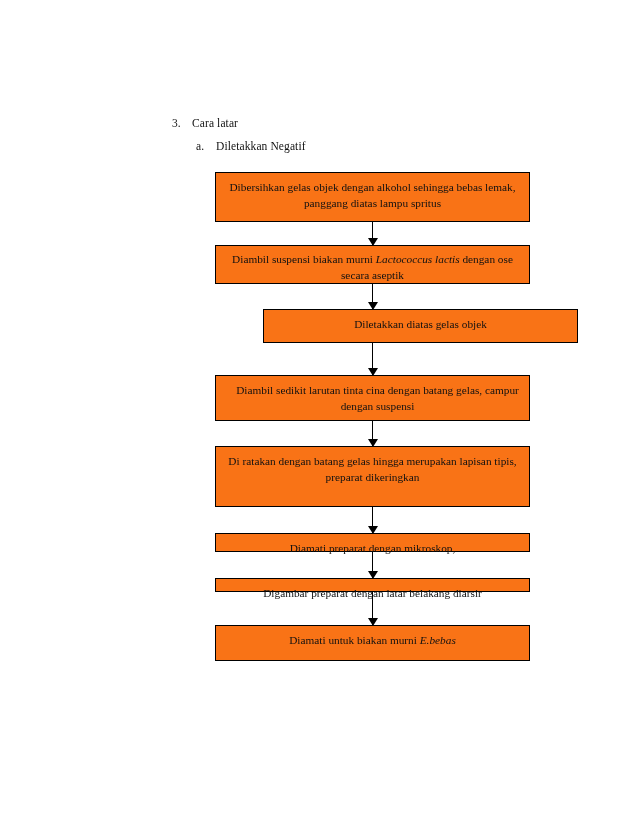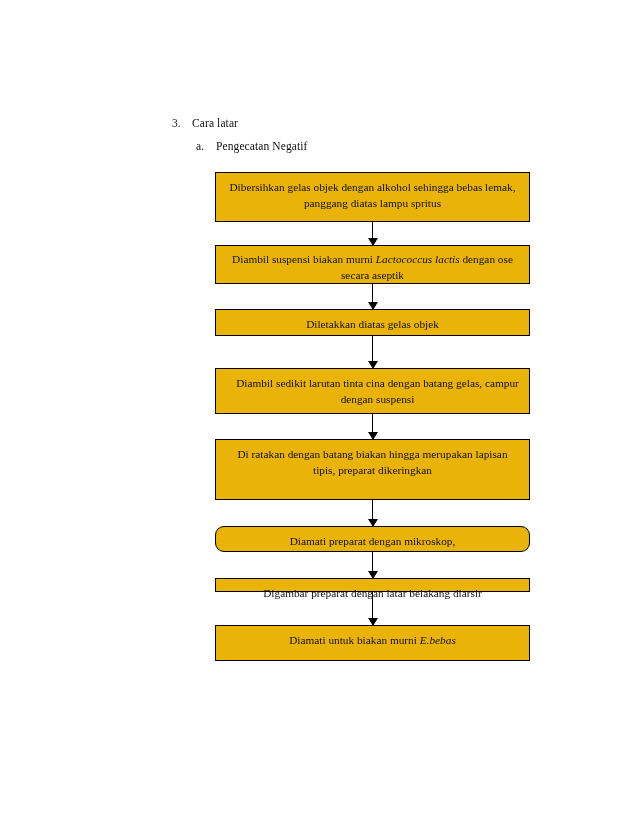--- a/index.html
+++ b/index.html
@@ -48,43 +48,43 @@
   .flow {
     position: absolute;
     left: 215px;
     top: 172px;
     width: 315px;
   }
 
   .node {
     box-sizing: border-box;
     border: 1.2px solid #000000;
-    background: #eab308;
+    background: #f97316;
     width: 315px;
     display: flex;
     align-items: flex-start;
     justify-content: center;
     padding: 6px 10px 0 10px;
     text-align: center;
     font-size: 11.3px;
     line-height: 16px;
   }
   .node-text {
     display: block;
     width: 100%;
   }
   .node-text i { font-style: italic; }
 
   
   .h50 { height: 50px; }
   .h52 { height: 39px; align-items: flex-end; }
-  .h27 { height: 27px; }
+  .h27 { height: 34px; margin-left: 48px; }
   .h46 { height: 46px; padding-left: 20px; }
   .h61 { height: 61px; }
-  .h26 { height: 26px; border-radius: 9px; }
+  .h26 { height: 19px; }
   .h30 { height: 14px; }
   .h36 { height: 36px; }
 
   
   .connector {
     position: relative;
     height: 23px;
     width: 315px;
   }
   .connector .shaft {
@@ -116,21 +116,21 @@
 
 <div class="page">
 
   <div class="heading-block">
     <div class="list-row level-1">
       <span class="list-marker">3.</span>
       <span class="list-text">Cara latar</span>
     </div>
     <div class="list-row level-2">
       <span class="list-marker">a.</span>
-      <span class="list-text">Pengecatan Negatif</span>
+      <span class="list-text">Diletakkan Negatif</span>
     </div>
   </div>
 
   <div class="flow">
 
     <div class="node h50">
       <span class="node-text">Dibersihkan gelas objek dengan alkohol sehingga bebas lemak, panggang diatas lampu spritus</span>
     </div>
     <div class="connector c23">
       <span class="shaft"></span>
@@ -155,21 +155,21 @@
 
     <div class="node h46">
       <span class="node-text">Diambil sedikit larutan tinta cina dengan batang gelas, campur dengan suspensi</span>
     </div>
     <div class="connector c25">
       <span class="shaft"></span>
       <span class="head"></span>
     </div>
 
     <div class="node h61">
-      <span class="node-text">Di ratakan dengan batang biakan hingga merupakan lapisan tipis, preparat dikeringkan</span>
+      <span class="node-text">Di ratakan dengan batang gelas hingga merupakan lapisan tipis, preparat dikeringkan</span>
     </div>
     <div class="connector c26">
       <span class="shaft"></span>
       <span class="head"></span>
     </div>
 
     <div class="node h26">
       <span class="node-text">Diamati preparat dengan mikroskop,</span>
     </div>
     <div class="connector c26">

